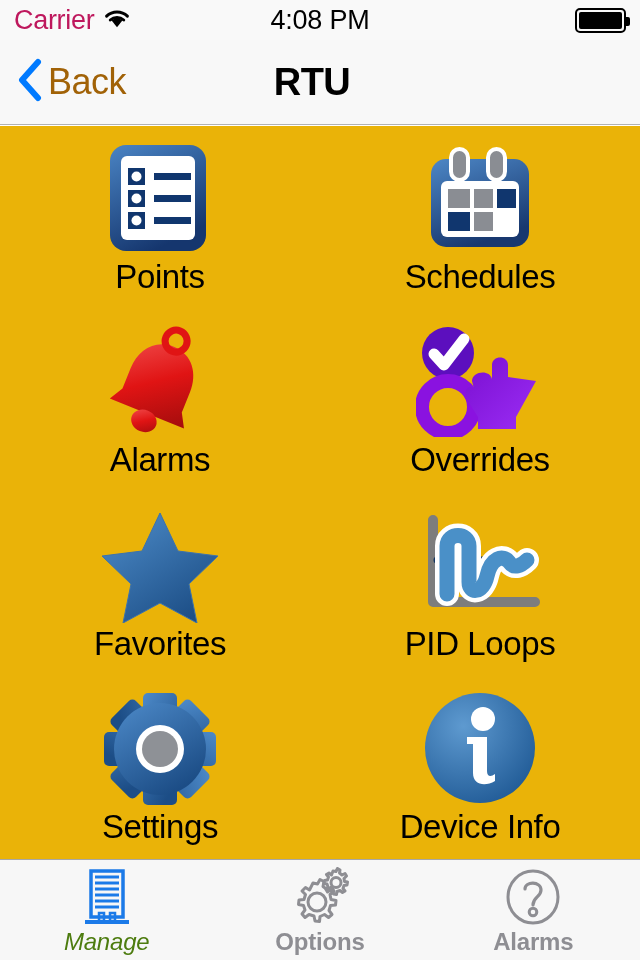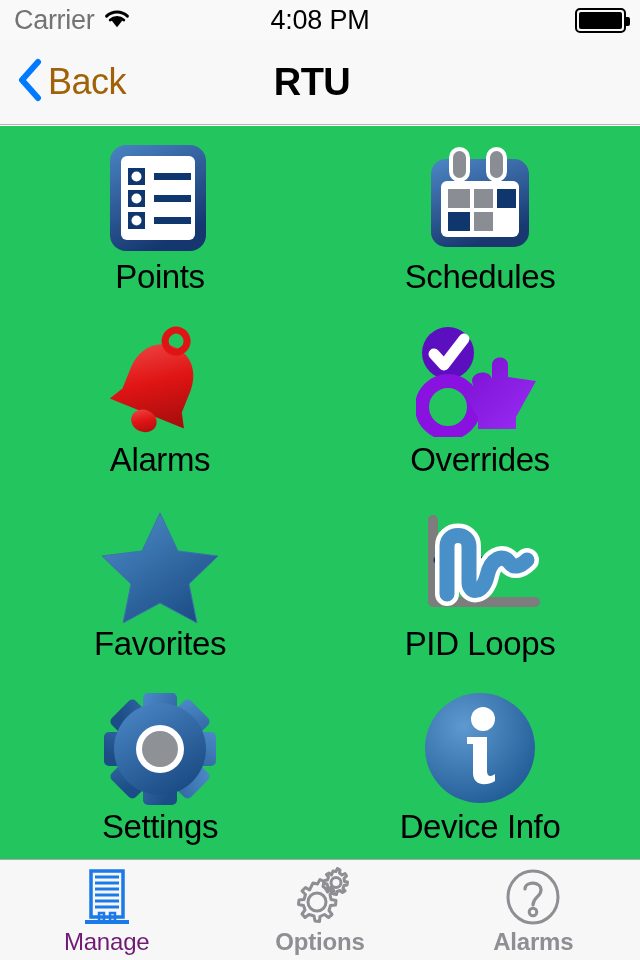--- a/index.html
+++ b/index.html
@@ -25,21 +25,21 @@
     padding: 0 14px;
     box-sizing: border-box;
   }
   .status-left {
     display: flex;
     align-items: center;
     gap: 9px;
   }
   .carrier-text {
     font-size: 27px;
-    color: #737373;
+    color: #be185d;
     letter-spacing: -0.3px;
   }
   .wifi-icon { display: block; }
   .status-time {
     position: absolute;
     left: 0; right: 0;
     text-align: center;
     font-size: 27px;
     color: #000;
     font-weight: 400;
@@ -112,21 +112,21 @@
   
   .grid {
     position: absolute;
     top: 126px;
     left: 0;
     right: 0;
     bottom: 101px;
     display: grid;
     grid-template-columns: 1fr 1fr;
     grid-template-rows: repeat(4, 1fr);
-    background: #22c55e;
+    background: #eab308;
   }
   .grid-cell {
     display: flex;
     flex-direction: column;
     align-items: center;
     justify-content: flex-start;
     padding-top: 12px;
     cursor: pointer;
   }
   .icon-wrap {
@@ -167,21 +167,21 @@
     height: 62px;
     display: flex;
     align-items: center;
     justify-content: center;
   }
   .tab-label {
     font-size: 24px;
     letter-spacing: -0.2px;
     line-height: 1;
   }
-  .tab-item.active .tab-label { color: #701a75; }
+  .tab-item.active .tab-label { color: #4d7c0f; font-style: italic; }
   .tab-item.inactive .tab-label { color: #8e8e93; font-weight: bold; }
 </style>
 </head>
 <body>
 
 <div class="status-bar">
   <div class="status-left">
     <span class="carrier-text">Carrier</span>
     <span class="wifi-icon">
       <svg width="28" height="22" viewBox="0 0 28 22">

